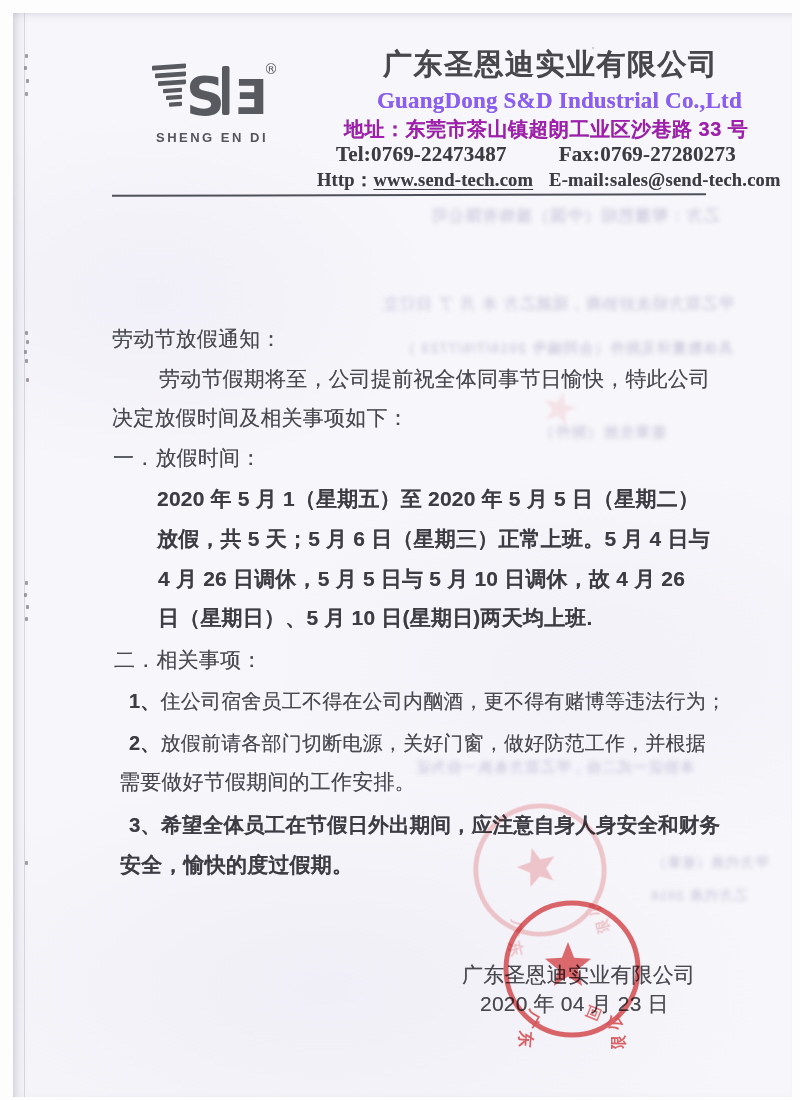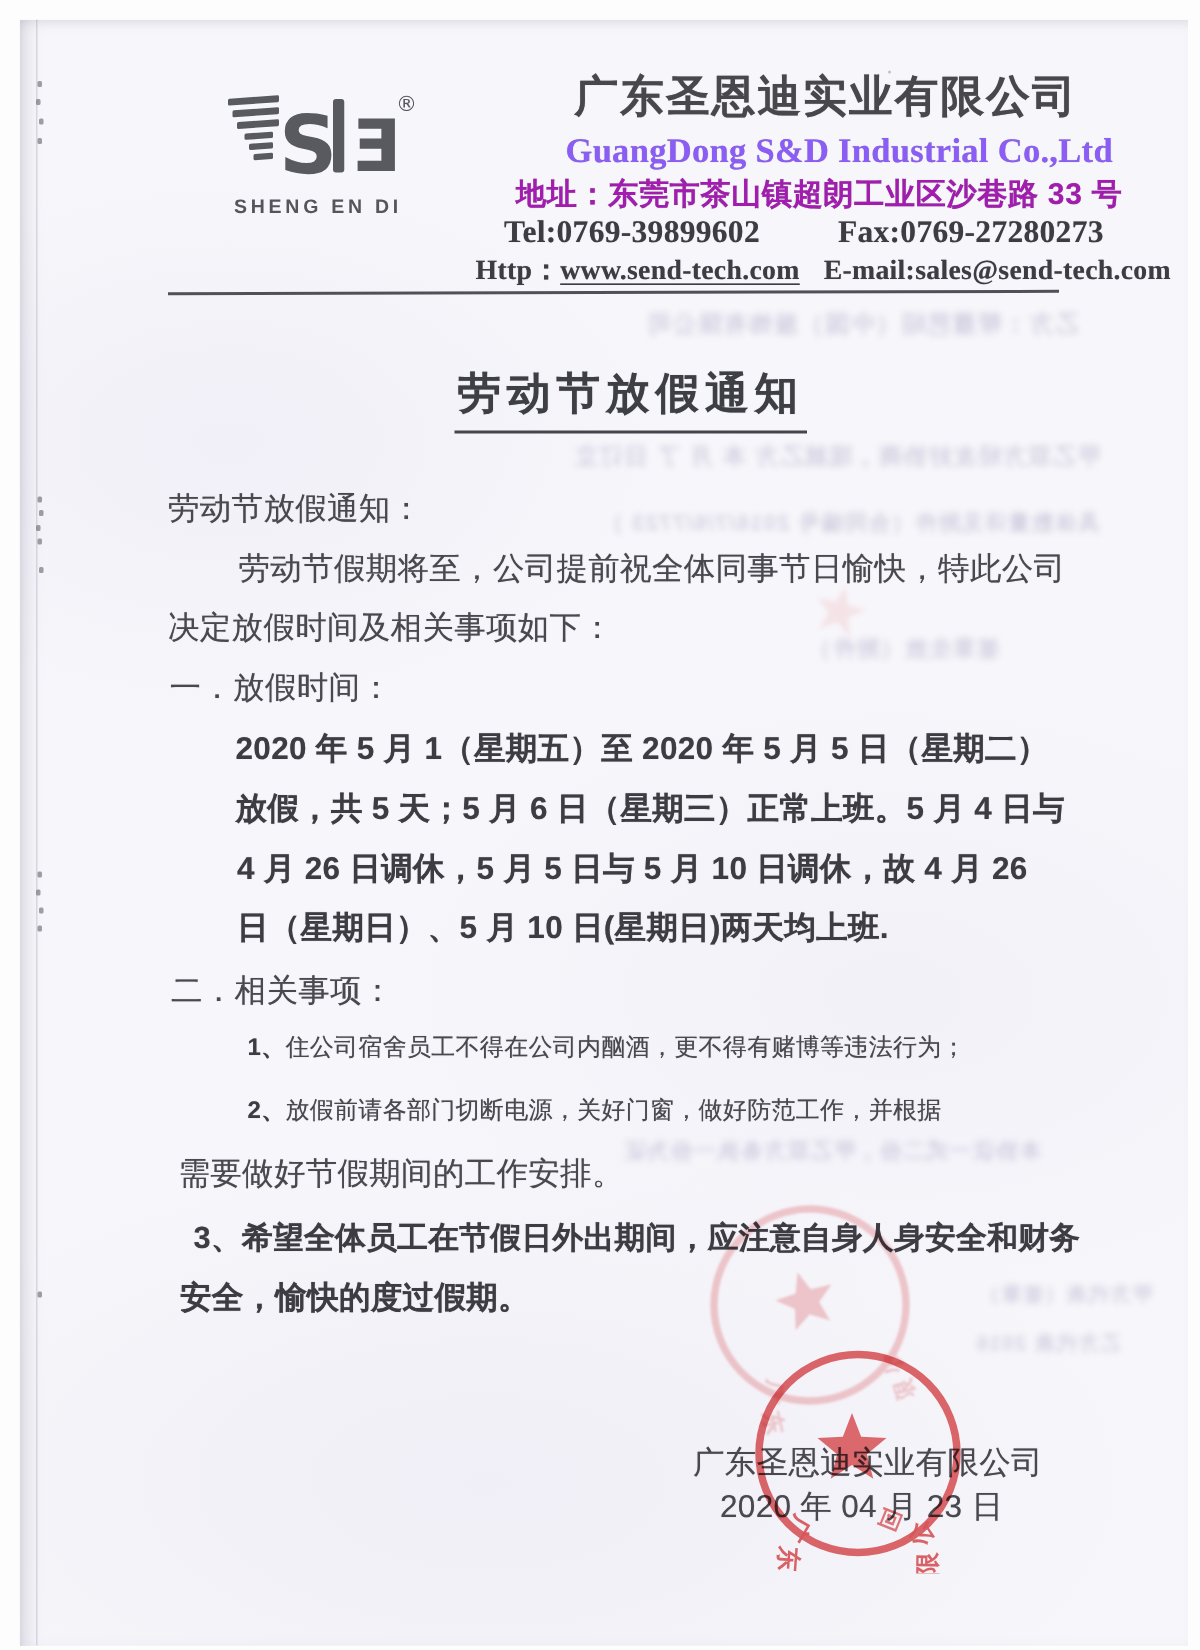--- a/index.html
+++ b/index.html
@@ -22,21 +22,21 @@
   .edge-line{position:absolute;left:24px;top:13px;width:1px;height:1084px;background:rgba(140,140,158,.28);}
   .speck{position:absolute;width:3px;height:4px;background:#6d6d78;opacity:.65;border-radius:1px;}
 
   
   .t{
     position:absolute;white-space:nowrap;
     font-size:21px;color:#48484e;letter-spacing:0.2px;
     text-shadow:0 0 .5px rgba(70,70,80,.55);
   }
   .bold{font-weight:700;color:#3c3c42;}
-  .fs20{font-size:16px;margin-left:36px;}
+  .fs20{font-size:20px;}
   .t b{font-weight:700;color:#3c3c42;}
 
   
   .hdr-cn{font-size:29px;letter-spacing:1.5px;font-weight:600;color:#47474c;}
   .hdr-en{font-family:"Liberation Serif","DejaVu Serif",serif;font-size:23px;font-weight:700;color:#8b5cf6;}
   .hdr-addr{font-size:20px;font-weight:700;color:#a21caf;letter-spacing:.5px;}
   .hdr-serif{font-family:"Liberation Serif","DejaVu Serif",serif;font-weight:700;color:#3c3c42;}
   .hdr-rule{position:absolute;left:112px;top:194px;width:594px;height:2.2px;background:#50505a;transform:rotate(-.15deg);}
   .uline{text-decoration:underline;text-underline-offset:3px;}
 
@@ -111,28 +111,27 @@
     <rect x="72" y="14" width="7.5" height="49" rx="2" fill="#595960"></rect>
     <text x="84" y="62" font-size="48" font-weight="bold" fill="#595960" font-family="'DejaVu Sans',sans-serif">Ǝ</text>
     <text x="114" y="22" font-size="14" fill="#595960" font-family="'DejaVu Sans',sans-serif">®</text>
     <text x="62" y="90" font-size="13" font-weight="bold" letter-spacing="2.5" text-anchor="middle" fill="#55555c" font-family="'Liberation Sans',sans-serif">SHENG EN DI</text>
   </svg>
 
   <div class="t hdr-cn" style="left:383px;top:45px">广东圣恩迪实业有限公司</div>
   <div class="t hdr-en" style="left:377px;top:88px">GuangDong S&amp;D Industrial Co.,Ltd</div>
   <div class="t hdr-addr" style="left:344px;top:116px">地址：东莞市茶山镇超朗工业区沙巷路 33 号</div>
   <div class="t hdr-serif" style="left:336px;top:142px;font-size:21px">
-    <span>Tel:0769-39899602</span><span style="display:inline-block;width:52px"></span><span>Fax:0769-27280273</span>
+    <span>Tel:0769-22473487</span><span style="display:inline-block;width:52px"></span><span>Fax:0769-27280273</span>
   </div>
   <div class="t hdr-serif" style="left:317px;top:167px;font-size:18.5px">
     <span>Http：</span><span class="uline">www.send-tech.com</span><span style="display:inline-block;width:16px"></span><span>E-mail:sales@send-tech.com</span>
   </div>
   <div class="hdr-rule"></div>
 
-  <div class="title">劳动节放假通知</div>
 
   <div class="t" style="left:112px;top:325px">劳动节放假通知：</div>
   <div class="t" style="left:112px;top:404px">决定放假时间及相关事项如下：</div>
   <div class="t" style="left:159px;top:365px">劳动节假期将至，公司提前祝全体同事节日愉快，特此公司</div>
 
   <div class="t" style="left:113px;top:444px">一．放假时间：</div>
   <div class="t bold" style="left:157px;top:485px">2020 年 5 月 1（星期五）至 2020 年 5 月 5 日（星期二）</div>
   <div class="t bold" style="left:157px;top:525px">放假，共 5 天；5 月 6 日（星期三）正常上班。5 月 4 日与</div>
   <div class="t bold" style="left:158px;top:565px">4 月 26 日调休，5 月 5 日与 5 月 10 日调休，故 4 月 26</div>
   <div class="t bold" style="left:158px;top:604px">日（星期日）、5 月 10 日(星期日)两天均上班.</div>

